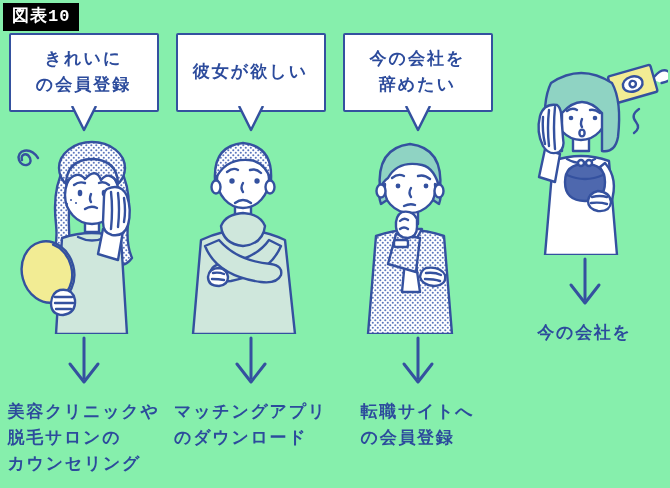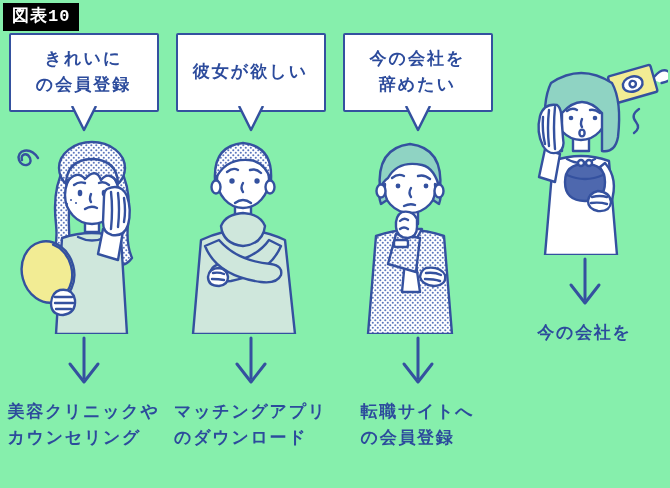--- a/index.html
+++ b/index.html
@@ -85,20 +85,21 @@
         <path class="ln" d="M55,163 h17"></path>
           <path class="ln" d="M55,169 h18"></path>
           <path class="ln" d="M56,175 h15"></path>
       </svg>
       <svg class="arrow" width="44" height="56" viewBox="0 0 44 56">
         <path d="M22,2 V42" fill="none" stroke="#34519f" stroke-width="3" stroke-linecap="round"></path>
         <path d="M8,28 L22,46 L36,28" fill="none" stroke="#34519f" stroke-width="3" stroke-linecap="round" stroke-linejoin="round"></path>
       </svg>
       <div class="action">
         <span class="line">美容クリニックや</span>
+        <span class="line">脱毛サロンの</span>
         <span class="line">カウンセリング</span>
       </div>
     </div>
 
     <div class="col">
       <div class="bubble">
         <span class="line">彼女が欲しい</span>
         <span class="line"></span>
         <svg class="tail" width="32" height="26" viewBox="0 0 32 26">
           <path d="M4,0 L16,24 L28,0" fill="#ffffff" stroke="#34519f" stroke-width="2.5" stroke-linejoin="round"></path>

